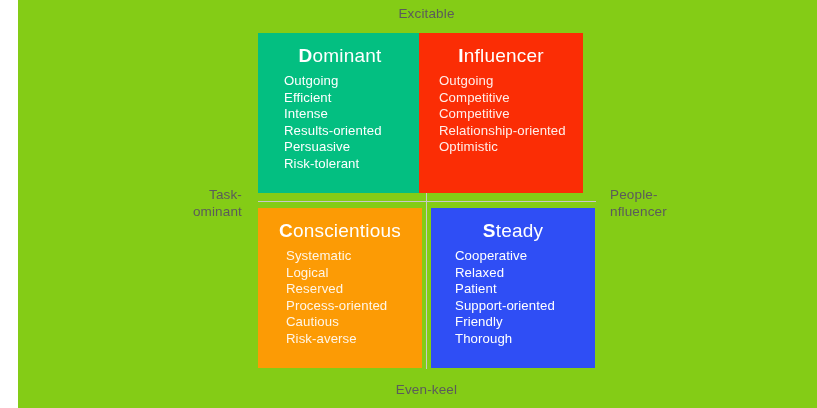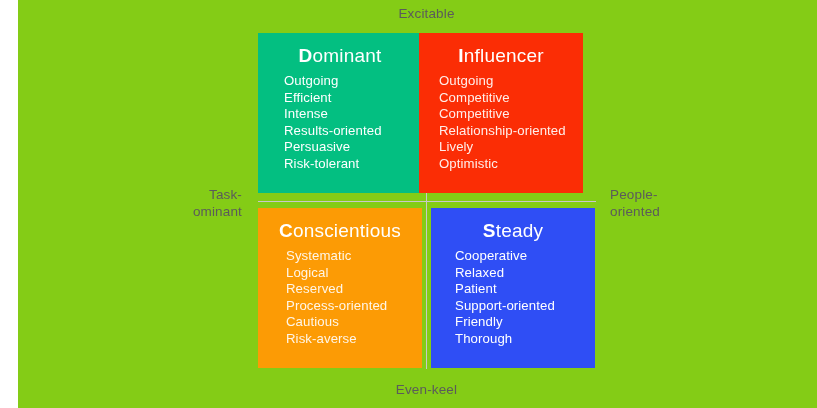--- a/index.html
+++ b/index.html
@@ -126,21 +126,21 @@
 <body>
 
 <div class="canvas">
 
   <div class="axis-label axis-top">Excitable</div>
 
   <div class="axis-label axis-left">Task-
 ominant</div>
 
   <div class="axis-label axis-right">People-
-oriented</div>
+nfluencer</div>
 
   <div class="axis-label axis-bottom">Even-keel</div>
 
   <div class="divider-v"></div>
   <div class="divider-h"></div>
 
   <div class="quad quad-d">
     <div class="quad-title">
       <span class="cap">D</span><span>ominant</span>
     </div>
@@ -156,21 +156,20 @@
 
   <div class="quad quad-i">
     <div class="quad-title">
       <span class="cap">I</span><span>nfluencer</span>
     </div>
     <ul class="trait-list">
       <li>Outgoing</li>
       <li>Competitive</li>
       <li>Competitive</li>
       <li>Relationship-oriented</li>
-      <li>Lively</li>
       <li>Optimistic</li>
     </ul>
   </div>
 
   <div class="quad quad-c">
     <div class="quad-title">
       <span class="cap">C</span><span>onscientious</span>
     </div>
     <ul class="trait-list">
       <li>Systematic</li>

